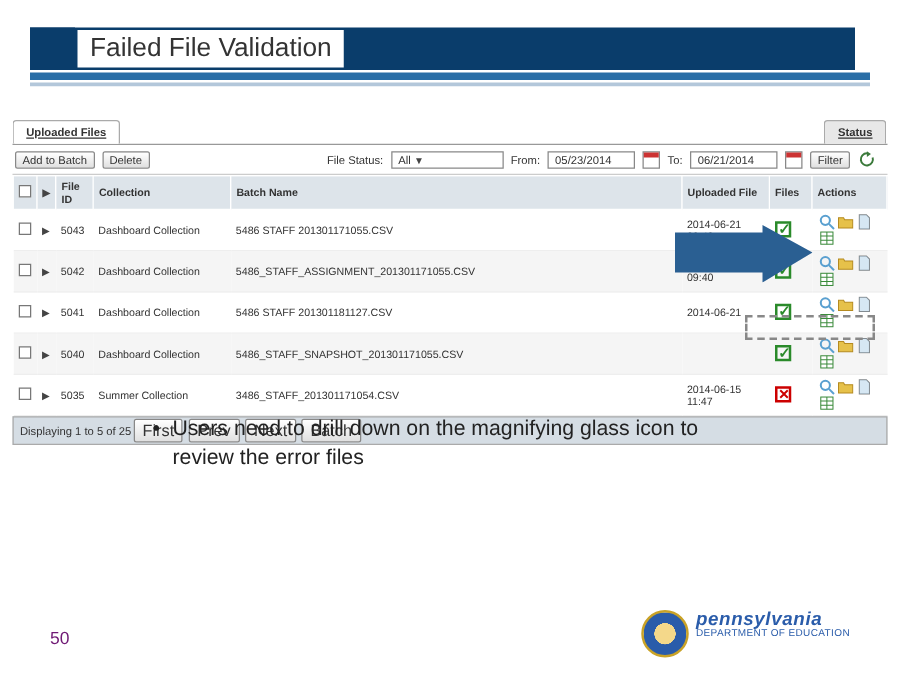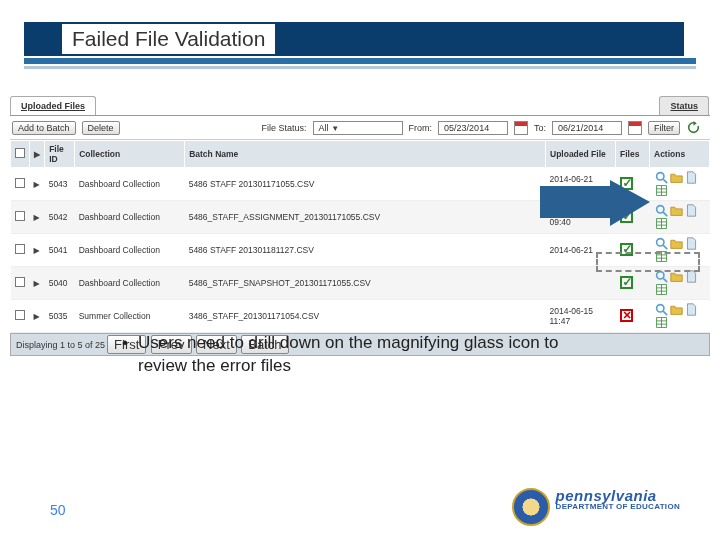--- a/index.html
+++ b/index.html
@@ -43,26 +43,26 @@
   .pager .pbtn { border:1px solid #888; background:linear-gradient(#fff,#e0e0e0); padding:1px 6px; border-radius:2px; margin-left:2px; font-size:13px; }
 
   .arrow-callout { position:absolute; top: 180px; left: 540px; width: 110px; height: 46px; pointer-events:none; }
   .arrow-callout svg { width:110px; height:46px; }
   .dashed-box { position:absolute; top: 252px; left: 596px; width: 104px; height: 20px; border: 2px dashed #888; pointer-events:none; }
 
   .bullets { position:absolute; top: 332px; left: 122px; width: 480px; font-size: 17px; color: #222; line-height: 1.35; }
   .bullets li { margin-bottom: 4px; list-style: none; position: relative; padding-left: 16px; }
   .bullets li::before { content:"•"; position:absolute; left:0; top:0; }
 
-  .page-num { position:absolute; bottom: 22px; left: 50px; font-size: 14px; color:#3b82f6; }
+  .page-num { position:absolute; bottom: 22px; left: 40px; font-size: 14px; color:#701a75; }
   .logo { position:absolute; bottom: 14px; right: 40px; display:flex; gap:6px; }
   .logo .seal { width: 38px; height: 38px; border-radius:50%; background: radial-gradient(#f4d88a 35%, #2a5caa 36%); border: 2px solid #c9a227; }
   .logo .txt { line-height: 1; }
   .logo .txt .p { font-size: 15px; color:#2a5caa; font-style:italic; font-weight:bold; letter-spacing:0.5px; }
-  .logo .txt .d { font-size: 8px; color:#2a5caa; font-weight:bold; letter-spacing:0.3px; }
+  .logo .txt .d { font-size: 8px; color:#2a5caa; font-weight:normal; letter-spacing:0.3px; }
 </style>
 </head>
 <body>
 
 <div class="slide">
   <div class="title-band">
     <div class="shape"></div>
     <div class="title-text">Failed File Validation</div>
   </div>
   <div class="bar2"></div>

